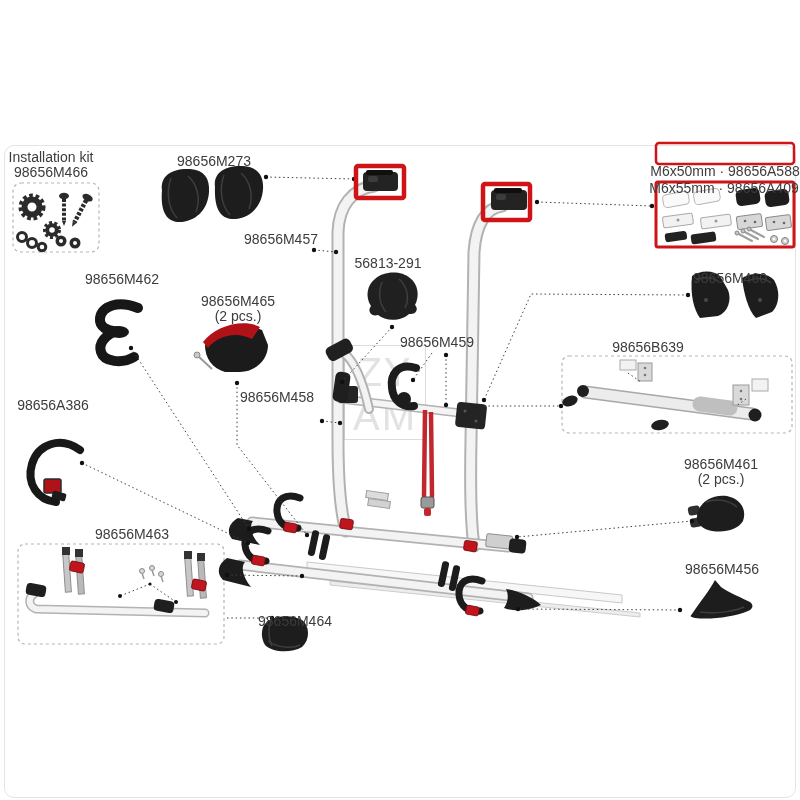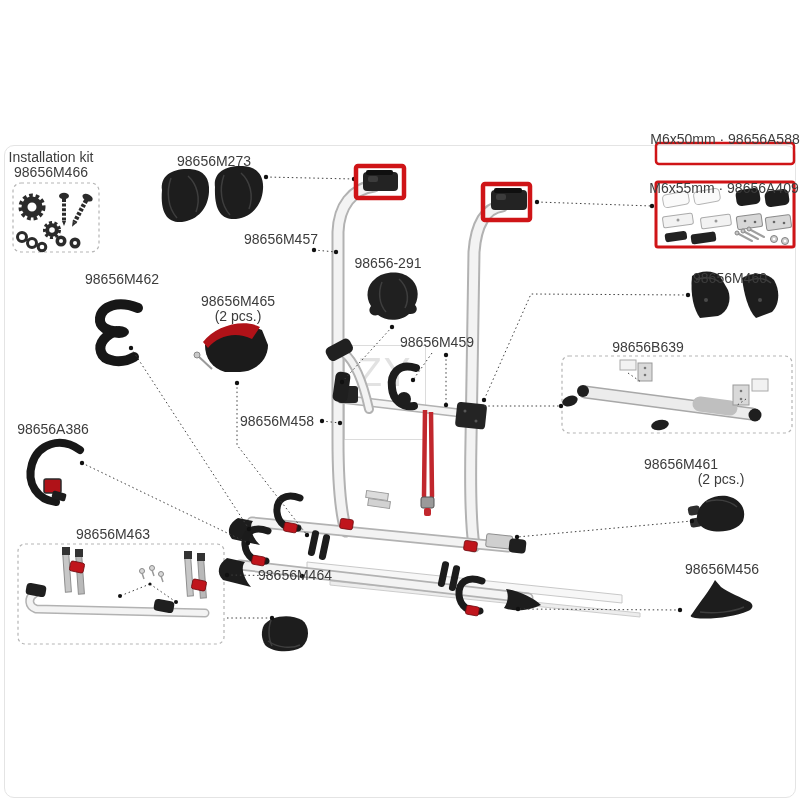--- a/index.html
+++ b/index.html
@@ -32,20 +32,21 @@
 </style>
 </head>
 <body>
 
 <div class="stage">
 
   <div class="page-border"></div>
 
   <div class="watermark">
     <div>ZY</div>
+    <div>AM</div>
   </div>
 
   <svg class="art" width="800" height="800" viewBox="0 0 800 800">
 
     <rect class="dash" x="13" y="183" width="86" height="69" rx="8"></rect>
     <rect class="dash" x="18" y="544" width="206" height="100" rx="7"></rect>
     <rect class="dash" x="562" y="356" width="230" height="77" rx="7"></rect>
 
     <g>
       <circle class="ico" cx="32" cy="207" r="11" stroke-width="5" stroke-dasharray="3.5 2.6"></circle>
@@ -418,35 +419,35 @@
     <rect class="hibox" x="483" y="184" width="47" height="36" rx="2" stroke-width="4.5"></rect>
     <rect class="hibox" x="656" y="143" width="138" height="21" rx="3" stroke-width="2.5"></rect>
     <rect class="hibox" x="656" y="182" width="138" height="65" rx="2" stroke-width="3"></rect>
   </svg>
 
   <div class="lbl" style="left:51px;top:150px">Installation kit</div>
   <div class="lbl" style="left:51px;top:165px">98656M466</div>
 
   <div class="lbl" style="left:214px;top:154px">98656M273</div>
 
-  <div class="lbl" style="left:725px;top:132px">M6x50mm · 98656A588</div>
+  <div class="lbl" style="left:725px;top:164px">M6x50mm · 98656A588</div>
   <div class="lbl" style="left:724px;top:181px">M6x55mm · 98656A409</div>
 
   <div class="lbl" style="left:281px;top:232px">98656M457</div>
-  <div class="lbl" style="left:388px;top:256px">98656-291</div>
+  <div class="lbl" style="left:388px;top:256px">56813-291</div>
   <div class="lbl" style="left:437px;top:335px">98656M459</div>
-  <div class="lbl" style="left:277px;top:414px">98656M458</div>
+  <div class="lbl" style="left:277px;top:390px">98656M458</div>
 
   <div class="lbl" style="left:122px;top:272px">98656M462</div>
   <div class="lbl" style="left:238px;top:294px">98656M465</div>
   <div class="lbl" style="left:238px;top:309px">(2 pcs.)</div>
 
-  <div class="lbl" style="left:53px;top:422px">98656A386</div>
-  <div class="lbl" style="left:113px;top:527px">98656M463</div>
-  <div class="lbl" style="left:295px;top:568px">98656M464</div>
+  <div class="lbl" style="left:53px;top:398px">98656A386</div>
+  <div class="lbl" style="left:132px;top:527px">98656M463</div>
+  <div class="lbl" style="left:295px;top:614px">98656M464</div>
 
   <div class="lbl" style="left:730px;top:271px">98656M460</div>
   <div class="lbl" style="left:648px;top:340px">98656B639</div>
-  <div class="lbl" style="left:681px;top:457px">98656M461</div>
+  <div class="lbl" style="left:721px;top:457px">98656M461</div>
   <div class="lbl" style="left:721px;top:472px">(2 pcs.)</div>
   <div class="lbl" style="left:722px;top:562px">98656M456</div>
 
 </div>
 
 </body></html>

